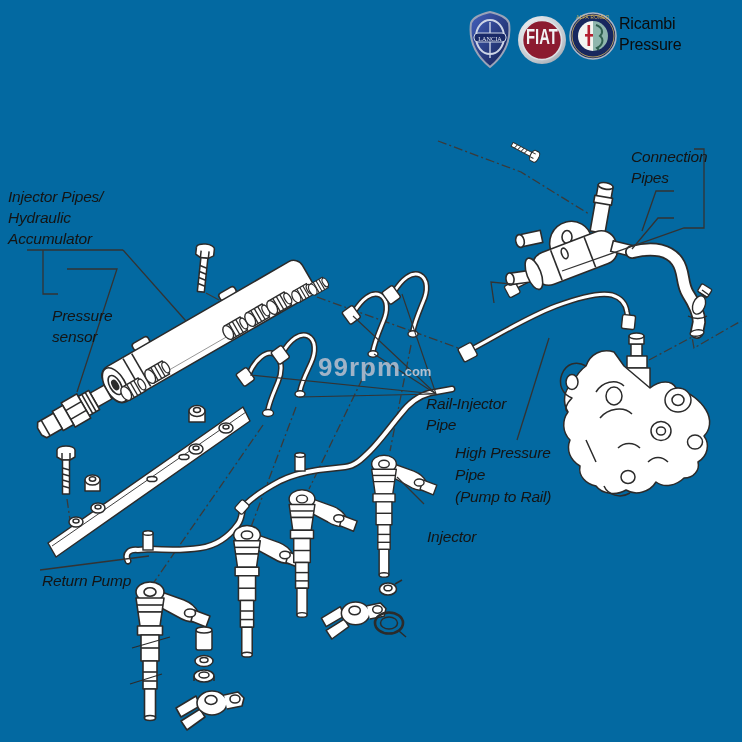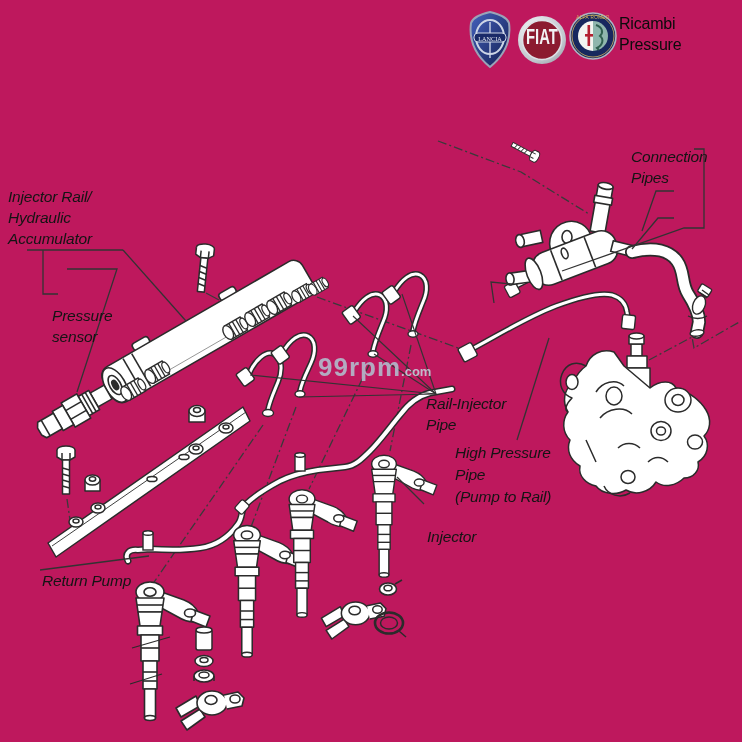--- a/index.html
+++ b/index.html
@@ -1,16 +1,16 @@
 <!DOCTYPE html>
 <html><head>
 <meta charset="utf-8">
 <style>
   html,body{margin:0;padding:0;background:#fff;}
-  #page{position:relative;width:742px;height:742px;background:#be185d;overflow:hidden;
+  #page{position:relative;width:742px;height:742px;background:#0369a1;overflow:hidden;
         font-family:"Liberation Sans",sans-serif;}
   .lbl{position:absolute;font:italic 15.5px/21px "Liberation Sans",sans-serif;
        color:#141414;letter-spacing:-0.2px;white-space:nowrap;}
   .lbl div{white-space:nowrap;}
   #brand-text{position:absolute;left:619px;top:13px;font-weight:normal;font-size:16px;
        line-height:21px;color:#0b0b0b;letter-spacing:-0.2px;}
   #watermark{position:absolute;left:318px;top:352px;color:#b2bccc;opacity:.9;
        font-weight:bold;font-size:26px;letter-spacing:1px;}
   #watermark .suffix{font-size:13px;color:#c5cdd9;letter-spacing:0;}
   svg{position:absolute;left:0;top:0;}
@@ -357,21 +357,21 @@
   </svg>
 
   <div id="brand-text">
     <div>Ricambi</div>
     <div>Pressure</div>
   </div>
 
   <div id="watermark"><span>99rpm</span><span class="suffix">.com</span></div>
 
   <div class="lbl" style="left:8px;top:186px;">
-    <div>Injector Rail/</div>
+    <div>Injector Pipes/</div>
     <div>Hydraulic</div>
     <div>Accumulator</div>
   </div>
   <div class="lbl" style="left:631px;top:146px;">
     <div>Connection</div>
     <div>Pipes</div>
   </div>
   <div class="lbl" style="left:52px;top:305px;">
     <div>Pressure</div>
     <div>sensor</div>

